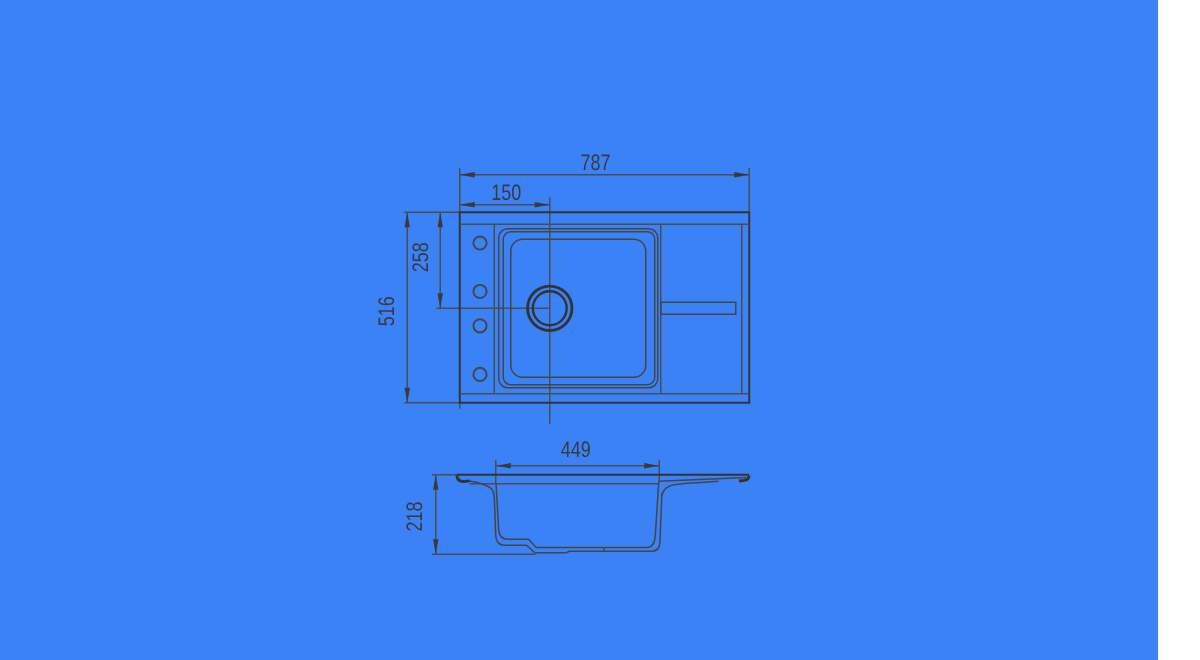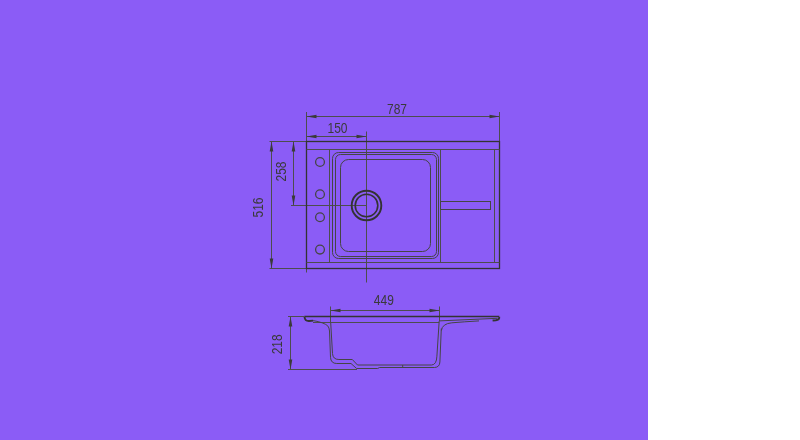--- a/index.html
+++ b/index.html
@@ -1,16 +1,16 @@
 <!DOCTYPE html>
 <html><head>
 <meta charset="utf-8">
 <style>
   html,body{margin:0;padding:0;background:#ffffff;}
-  .wrap{width:648px;height:440px;position:relative;background:#8b5cf6;overflow:hidden;text-align:right;}
+  .wrap{width:772px;height:440px;position:relative;background:#3b82f6;overflow:hidden;text-align:right;}
   svg{position:absolute;left:0;top:0;}
   text{font-family:"Liberation Sans",sans-serif;fill:#3a3a3a;}
 </style>
 </head>
 <body>
 <div class="wrap">
 <svg width="800" height="440" viewBox="0 0 800 440">
 
 <g stroke="#4d4d4d" stroke-width="1" fill="none">
   <line x1="306.5" y1="112" x2="306.5" y2="141.5"></line>

